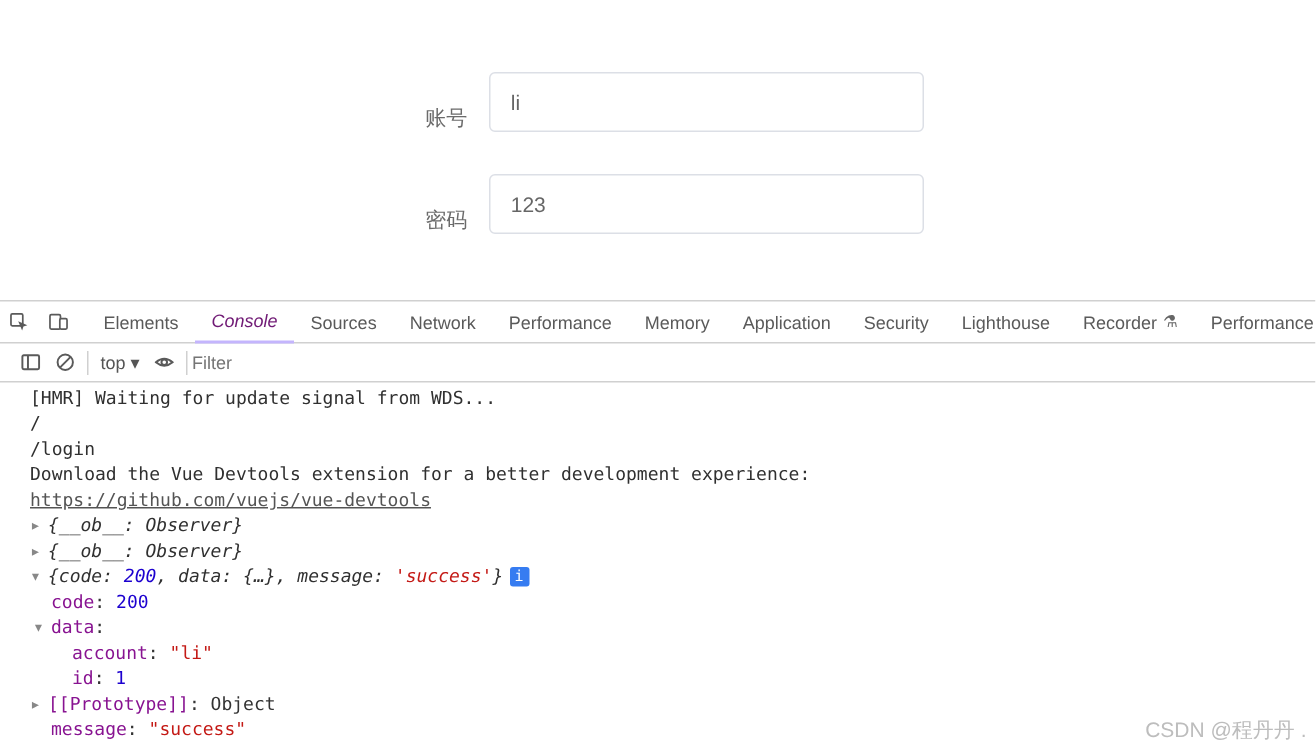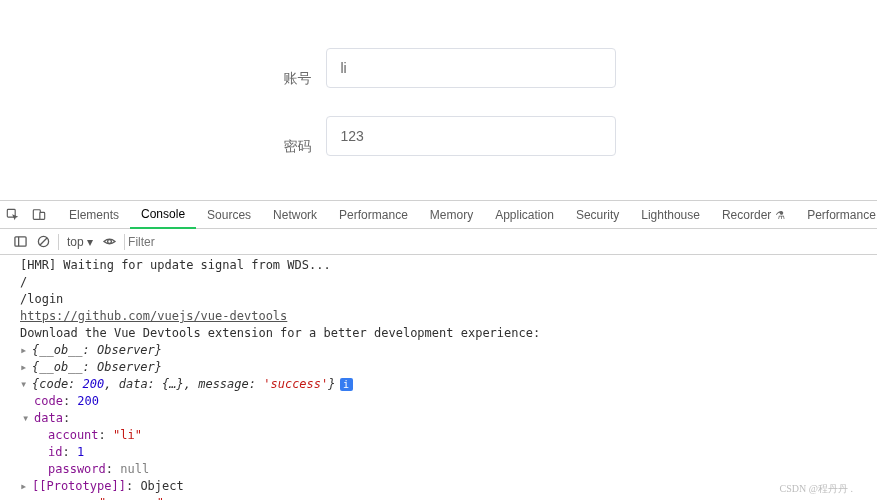--- a/index.html
+++ b/index.html
@@ -11,21 +11,21 @@
   .btn-row { display: flex; justify-content: center; gap: 14px; }
   .btn { height: 38px; padding: 0 20px; border-radius: 4px; font-size: 14px; cursor: pointer; border: 1px solid transparent; }
   .btn-primary { background: #409eff; color: #fff; border-color: #409eff; }
   .btn-default { background: #fff; color: #606266; border: 1px solid #dcdfe6; }
 
   .devtools { border-top: 1px solid #d0d0d0; height: 300px; display: flex; flex-direction: column; font-family: "Segoe UI", Arial, sans-serif; }
   .dt-tabs { display: flex; align-items: center; height: 28px; border-bottom: 1px solid #d0d0d0; font-size: 12px; color: #5a5a5a; }
   .dt-tab-icon { width: 16px; height: 16px; margin: 0 6px; display: flex; align-items: center; justify-content: center; }
   .dt-tab-icon svg { width: 14px; height: 14px; fill: none; stroke: #5a5a5a; stroke-width: 1.3; }
   .dt-tab { padding: 0 11px; height: 28px; line-height: 28px; cursor: pointer; white-space: nowrap; display: flex; align-items: center; gap: 4px; }
-  .dt-tab.active { color: #000000; border-bottom: 2px solid #22c55e; }
+  .dt-tab.active { color: #701a75; border-bottom: 2px solid #c4b5fd; font-style: italic; }
   .flask { color: #666; font-size: 11px; }
 
   .dt-toolbar { display: flex; align-items: center; height: 26px; border-bottom: 1px solid #d0d0d0; padding: 0 9px; font-size: 12px; color: #555; }
   .dt-toolbar-item { margin: 0 5px; display: flex; align-items: center; }
   .dt-sep { width: 1px; height: 16px; background: #d0d0d0; margin: 0 3px; }
   .dt-toolbar svg { width: 13px; height: 13px; stroke: #5a5a5a; fill: none; stroke-width: 1.4; }
   .dt-filter { border: none; outline: none; font-size: 12px; color: #888; width: 200px; }
 
   .console-body { flex: 1; overflow: auto; font-family: Menlo, Consolas, monospace; font-size: 12px; line-height: 17px; padding: 2px 0; }
   .con-line { padding: 0 0 0 20px; white-space: pre; }
@@ -35,21 +35,21 @@
   .obj { color: #303030; font-style: italic; }
   .prop { color: #881391; }
   .num { color: #1c00cf; }
   .str { color: #c41a16; }
   .null { color: #7f7f7f; }
   .info-icon { display: inline-block; width: 13px; height: 13px; background: #367cf1; color: #fff; border-radius: 2px; font-size: 10px; text-align: center; line-height: 13px; font-style: normal; margin-left: 4px; vertical-align: middle; }
   .ind1 { padding-left: 34px; }
   .ind2 { padding-left: 48px; }
   .indent-proto { }
 
-  .watermark { position: fixed; bottom: 4px; right: 24px; font-size: 10px; color: #bdbdbd; font-family: Liberation Serif, serif; }
+  .watermark { position: fixed; bottom: 4px; right: 6px; font-size: 14px; color: #bdbdbd; font-family: Liberation Sans, sans-serif; }
 </style>
 </head>
 <body>
 
 <div class="form-area">
   <div class="form-row">
     <label class="form-label">账号</label>
     <input class="form-input" value="li" style="">
   </div>
   <div class="form-row">
@@ -114,31 +114,30 @@
         </svg>
       </span>
     <div class="dt-sep"></div>
     <input class="dt-filter" placeholder="Filter" style="">
   </div>
 
   <div class="console-body">
     <div class="con-line con-plain">[HMR] Waiting for update signal from WDS...</div>
     <div class="con-line con-plain">/</div>
     <div class="con-line con-plain">/login</div>
+    <div class="con-line con-plain">Download the Vue Devtools extension for a better development experience:</div>
     <div class="con-line"><span class="con-link">https://github.com/vuejs/vue-devtools</span></div>
-    <div class="con-line con-plain">Download the Vue Devtools extension for a better development experience:</div>
     <div class="con-line"><span class="expander">▸</span><span class="obj">{__ob__: Observer}</span></div>
     <div class="con-line"><span class="expander">▸</span><span class="obj">{__ob__: Observer}</span></div>
 
     <div class="con-line"><span class="expander">▾</span><span class="obj"><span>{code: </span><span class="num">200</span><span>, data: </span><span>{…}</span><span>, message: </span><span class="str">'success'</span><span>}</span></span><span class="info-icon">i</span></div>
 
     <div class="con-line ind1"><span class="prop">code</span>: <span class="num">200</span></div>
     <div class="con-line ind1"><span class="expander" style="margin-left:-12px">▾</span><span class="prop">data</span>:</div>
     <div class="con-line ind2"><span class="prop">account</span>: <span class="str">"li"</span></div>
     <div class="con-line ind2"><span class="prop">id</span>: <span class="num">1</span></div>
-    <div class="con-line ind2"><span class="prop">password</span>: <span class="null">null</span></div>
     <div class="con-line indent-proto"><span class="expander">▸</span><span class="prop">[[Prototype]]</span>: <span>Object</span></div>
     <div class="con-line ind1"><span class="prop">message</span>: <span class="str">"success"</span></div>
 
   </div>
 </div>
 
 <div class="watermark">CSDN @程丹丹 .</div>
 
 </body></html>

